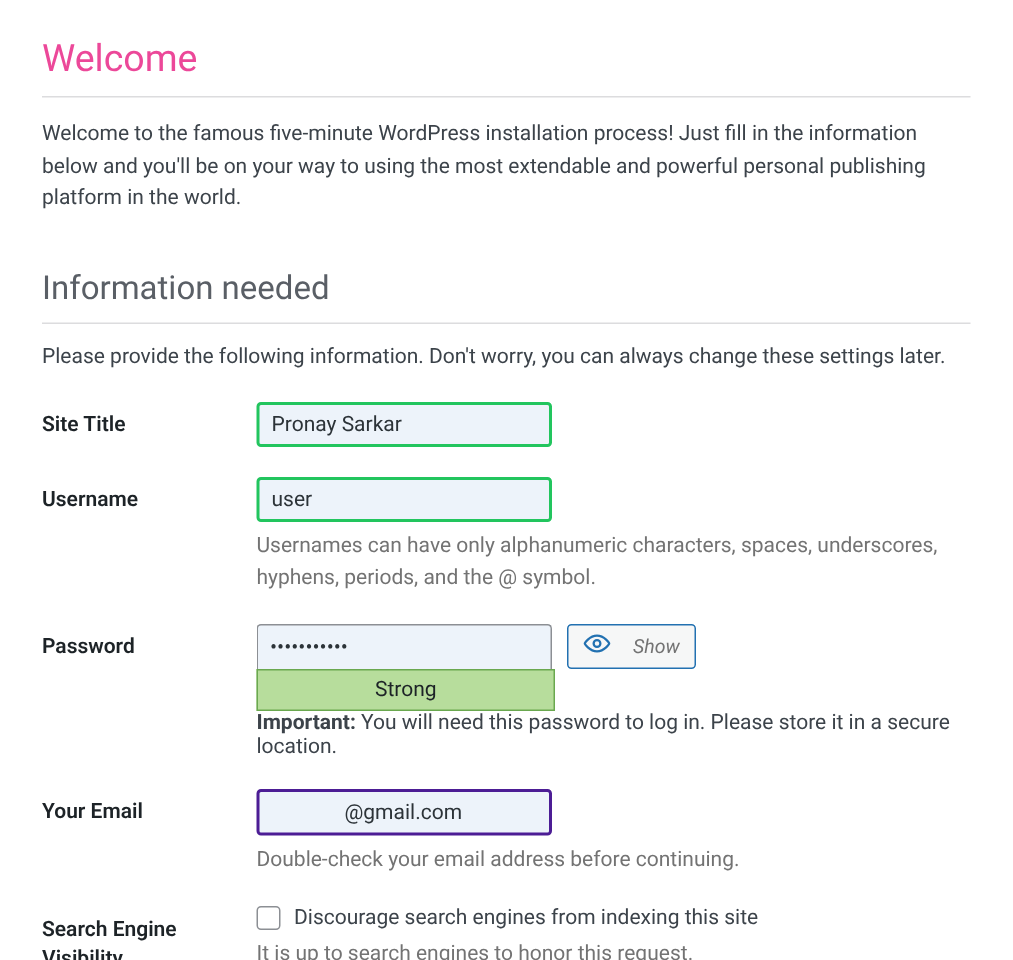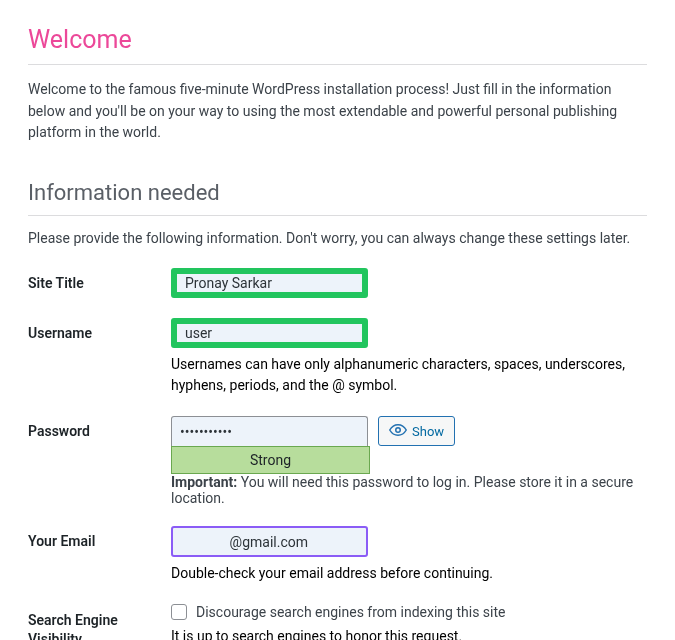--- a/index.html
+++ b/index.html
@@ -53,32 +53,32 @@
       color: #1d2327;
     }
     .label-col.twoline {
       line-height: 1.35;
     }
     input.txt {
       width: 197px;
       height: 30px;
       padding: 3px 8px;
       background: #edf3fa;
-      border: 6px solid #22c55e;
+      border: 2px solid #22c55e;
       border-radius: 3px;
       font-size: 14px;
       font-family: inherit;
       color: #2c3338;
     }
     input.txt.focused {
-      border: 2px solid #8b5cf6;
+      border: 2px solid #4c1d95;
       height: 31px;
     }
     .helper {
-      color: #000000;
+      color: #737373;
       margin-top: 6px;
       line-height: 1.5;
     }
     .pw-row {
       display: flex;
       align-items: flex-start;
       gap: 8px;
     }
     .pw-wrap {
       display: inline-block;
@@ -93,30 +93,31 @@
       text-align: center;
       padding: 5px 0;
       background: #b7dd9c;
       border: 1px solid #6aa84f;
       color: #1d2327;
       font-size: 14px;
     }
     .show-btn {
       display: inline-flex;
       align-items: center;
-      gap: 5px;
+      gap: 15px;
       height: 30px;
       padding: 0 10px;
       border: 1px solid #2271b1;
       background: #f6f7f7;
-      color: #0369a1;
+      color: #737373;
       border-radius: 3px;
       font-size: 13px;
       cursor: pointer;
       font-family: inherit;
+      font-style: italic;
     }
     .eye {
       display: inline-block;
     }
     .important {
       color: #3c434a;
     }
     .important b {
       font-weight: 700;
     }

